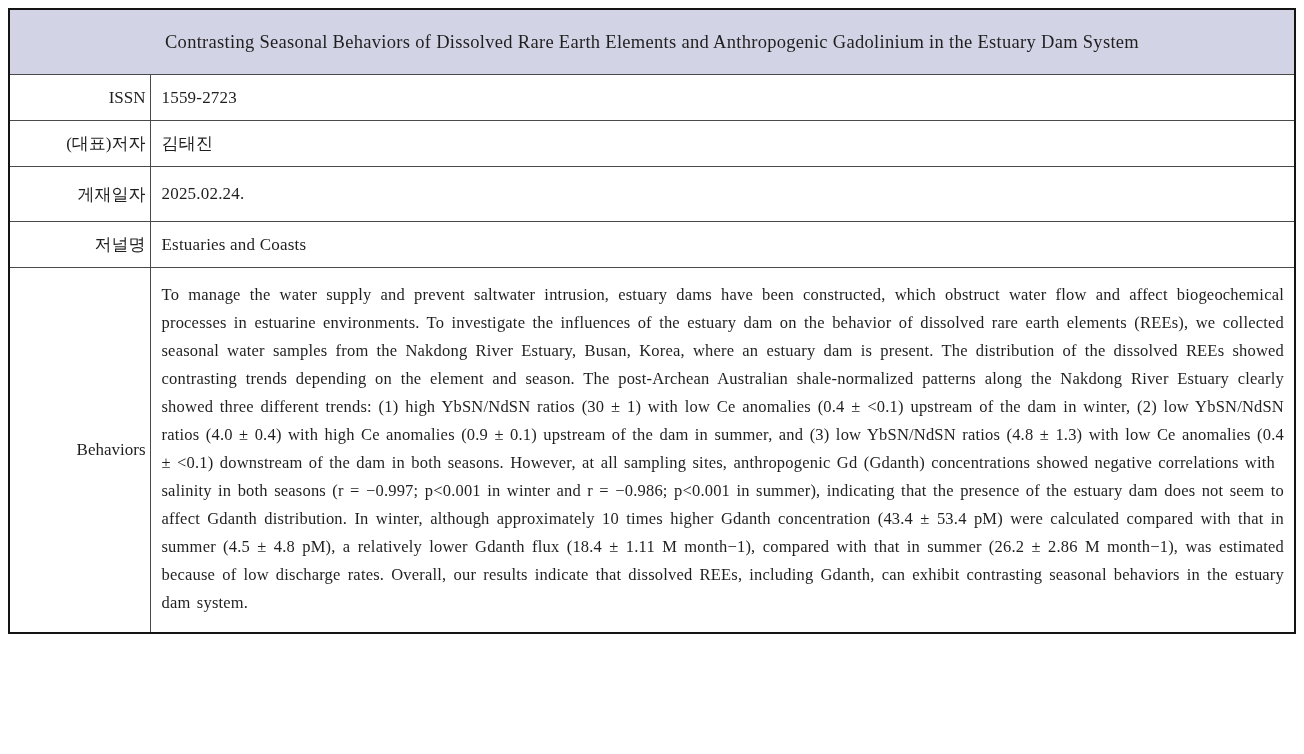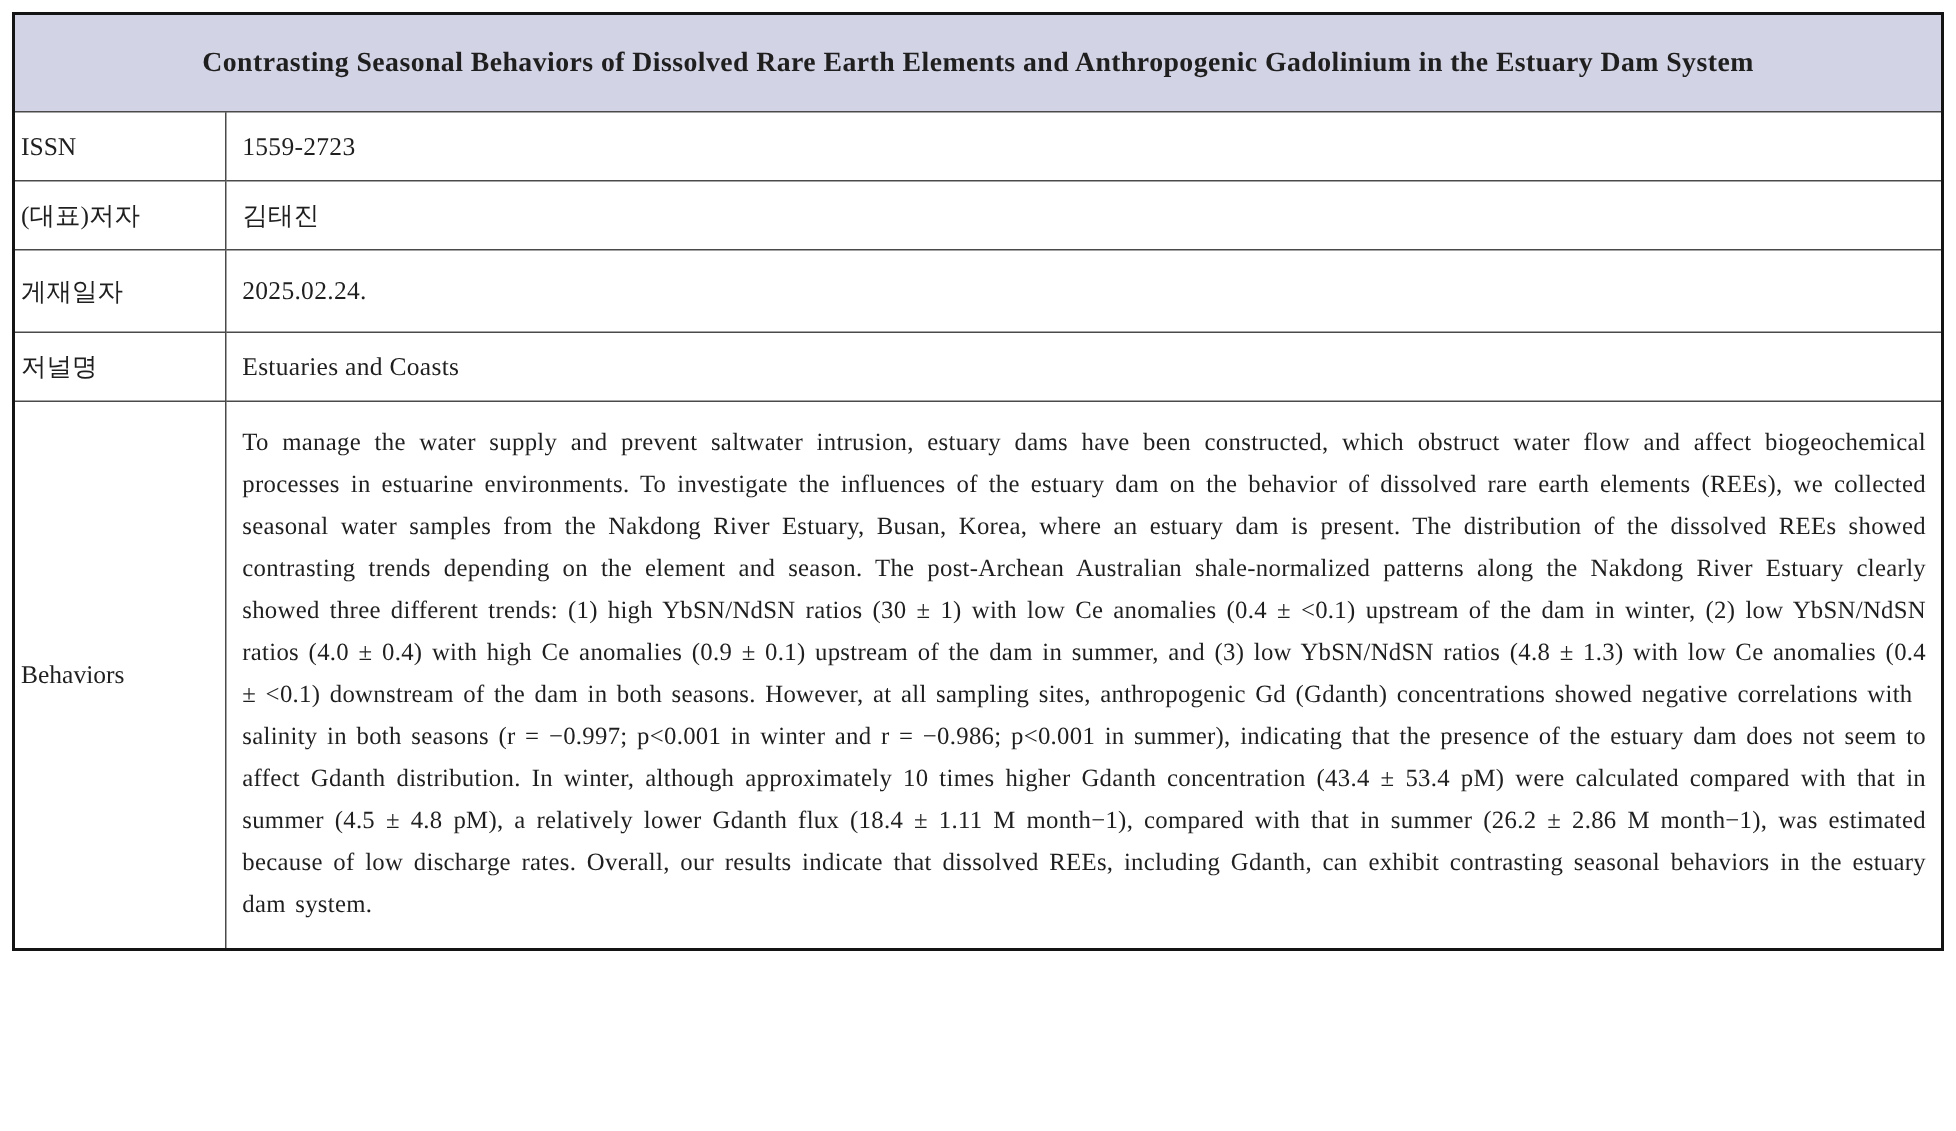--- a/index.html
+++ b/index.html
@@ -21,28 +21,28 @@
   table.paper td, table.paper th {
     border: 1px solid #4a4a4a;
     vertical-align: middle;
     overflow: hidden;
   }
   col.label-col { width: 141px; }
   tr.title-row td {
     background: #d3d3e6;
     height: 64px;
     text-align: center;
-    font-weight: bold;
+    font-weight: normal;
     font-size: 18.5px;
     letter-spacing: 0.3px;
     padding: 0 16px;
   }
   th.label-cell {
     font-weight: normal;
-    text-align: left;
+    text-align: right;
     font-size: 17px;
     padding: 0 4px;
   }
   td.value-cell {
     text-align: left;
     font-size: 17px;
     padding: 0 4px 0 11px;
     letter-spacing: 0.2px;
     margin-left: 28px;
   }

